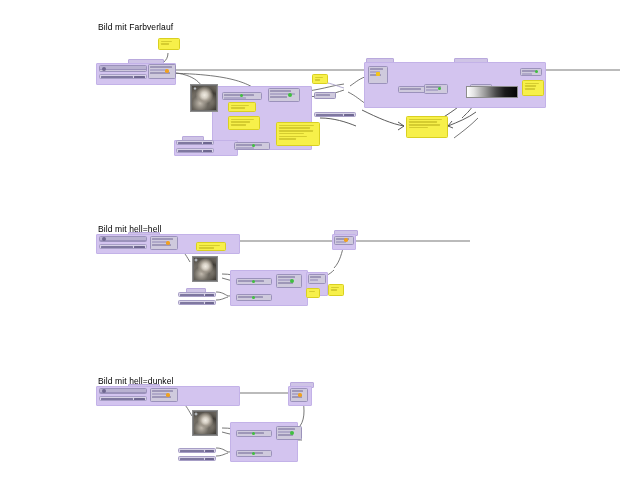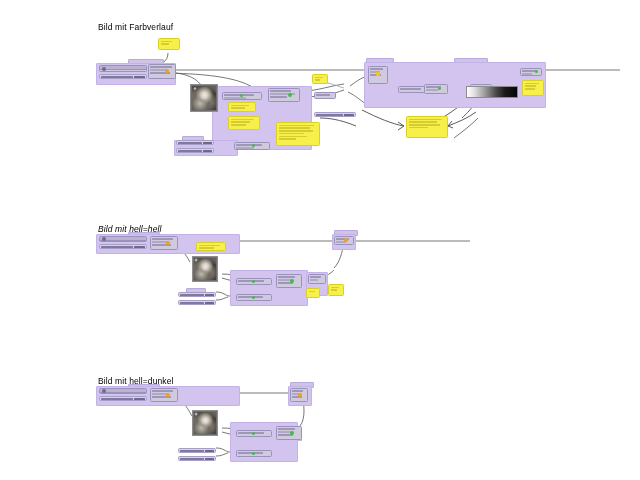--- a/index.html
+++ b/index.html
@@ -313,21 +313,21 @@
       <span class="pin l"></span>
         <span class="pin r"></span>
       <span class="ln" style="width:90%"></span>
         <span class="ln" style="width:76%"></span>
       <span class="ln" style="width:84%"></span>
         <span class="ln" style="width:52%"></span>
     </div>
 
   </div>
 
-  <div class="caption" style="left:98px;top:224px;font-style:italic;">Bild mit hell=hell</div>
+  <div class="caption" style="left:98px;top:224px;">Bild mit hell=hell</div>
 
   <div class="graph" style="left:0;top:0;width:640px;height:320px;">
 
     <svg class="wires" width="640" height="320">
       <path d="M160,241 L470,241"></path>
       <path d="M160,243 C180,243 184,252 190,262"></path>
       <path d="M222,274 C238,274 244,280 252,282"></path>
       <path d="M222,278 C236,282 244,284 252,285"></path>
       <path d="M286,282 C294,280 298,278 302,277"></path>
       <path d="M286,286 C294,288 298,288 302,288"></path>

